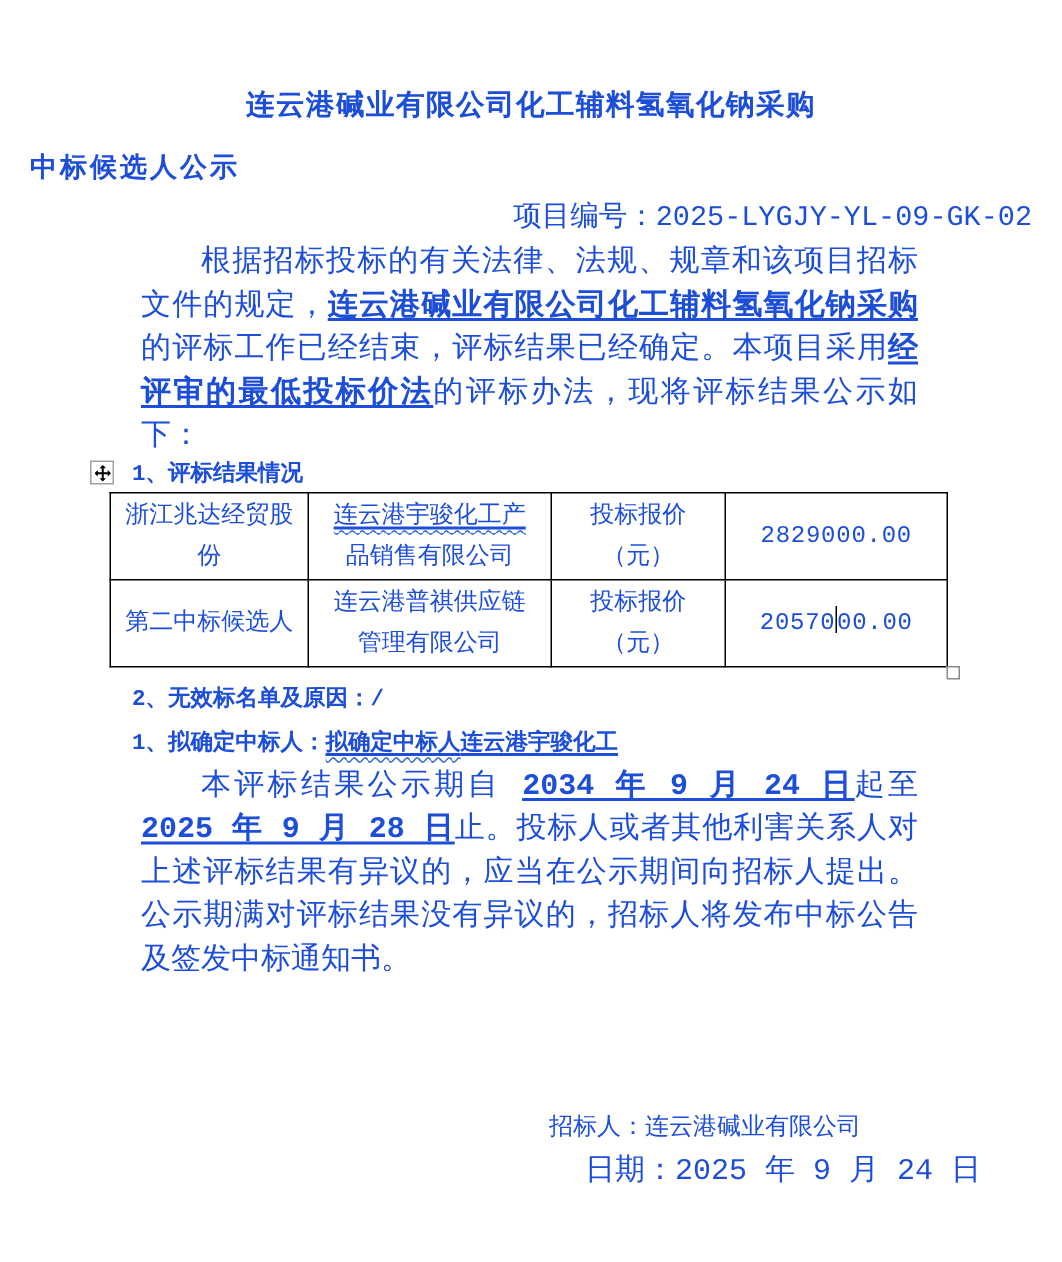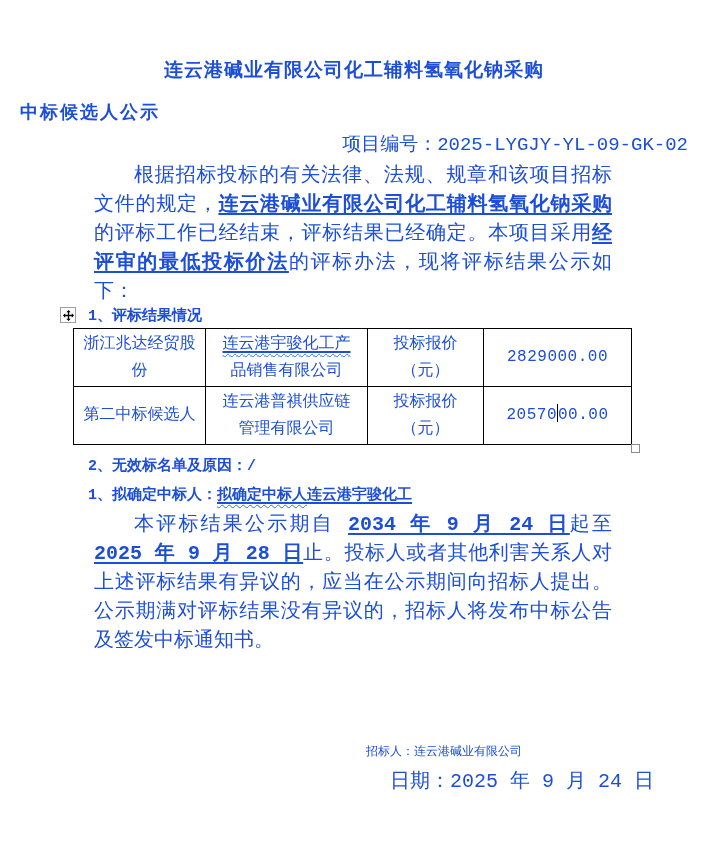--- a/index.html
+++ b/index.html
@@ -62,21 +62,21 @@
   td.c-price{width:148px;letter-spacing:0.5px;}
   .resize-handle{
     position:absolute;left:558px;bottom:-8px;
     width:7px;height:7px;
     border:1px solid #8a8a8a;background:#fff;
   }
   .caret{
     display:inline-block;width:1px;height:18px;
     background:#000;vertical-align:-3px;
   }
-  .footer-line1{margin:86px 0 0 366px;font-size:12px;line-height:22px;}
+  .footer-line1{margin:86px 0 0 366px;font-size:16px;line-height:22px;}
   .footer-line2{margin:8px 0 0 390px;font-size:20px;line-height:22px;}
 </style>
 </head>
 <body>
 
 <div class="page">
 
   <div class="title1">连云港碱业有限公司化工辅料氢氧化钠采购</div>
   <div class="title2">中标候选人公示</div>
   <div class="proj">项目编号：2025-LYGJY-YL-09-GK-02</div>

